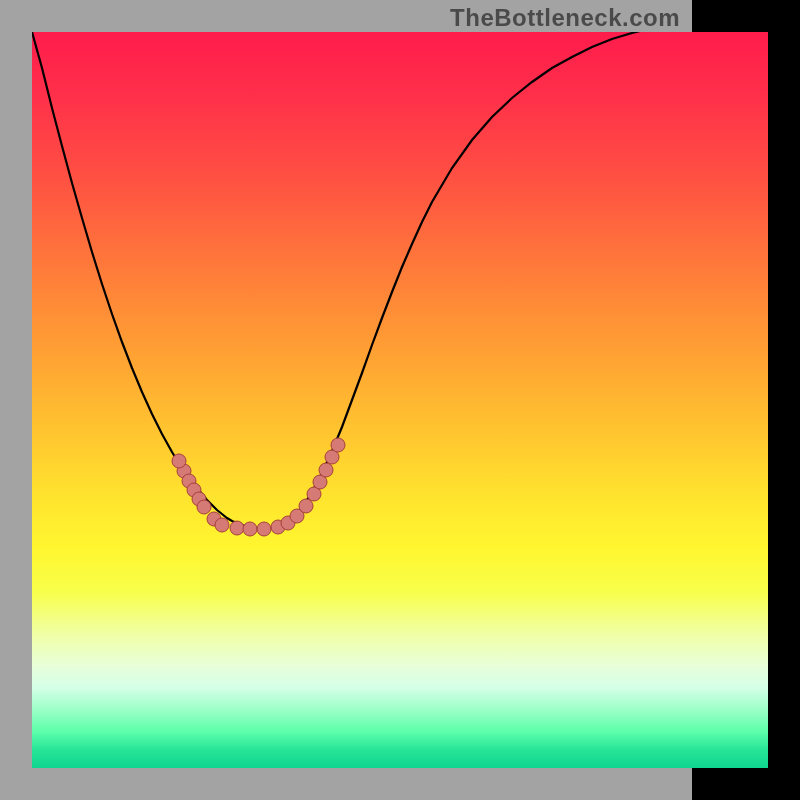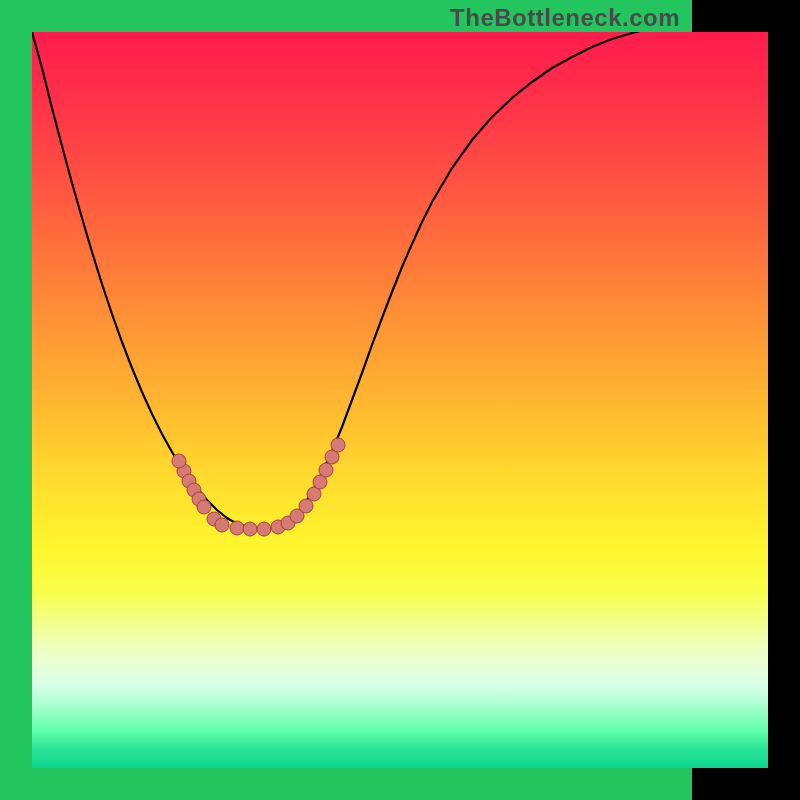--- a/index.html
+++ b/index.html
@@ -8,21 +8,21 @@
     width: 800px;
     height: 800px;
     background: #000;
     font-family: Arial, Helvetica, sans-serif;
     overflow: hidden;
   }
   .frame {
     position: relative;
     width: 692px;
     height: 800px;
-    background: #22c55e;
+    background: #a3a3a3;
   }
   .watermark {
     position: absolute;
     top: 4px;
     right: 12px;
     color: #4a4a4a;
     font-size: 24px;
     font-weight: 600;
     letter-spacing: 0.5px;
     z-index: 20;

